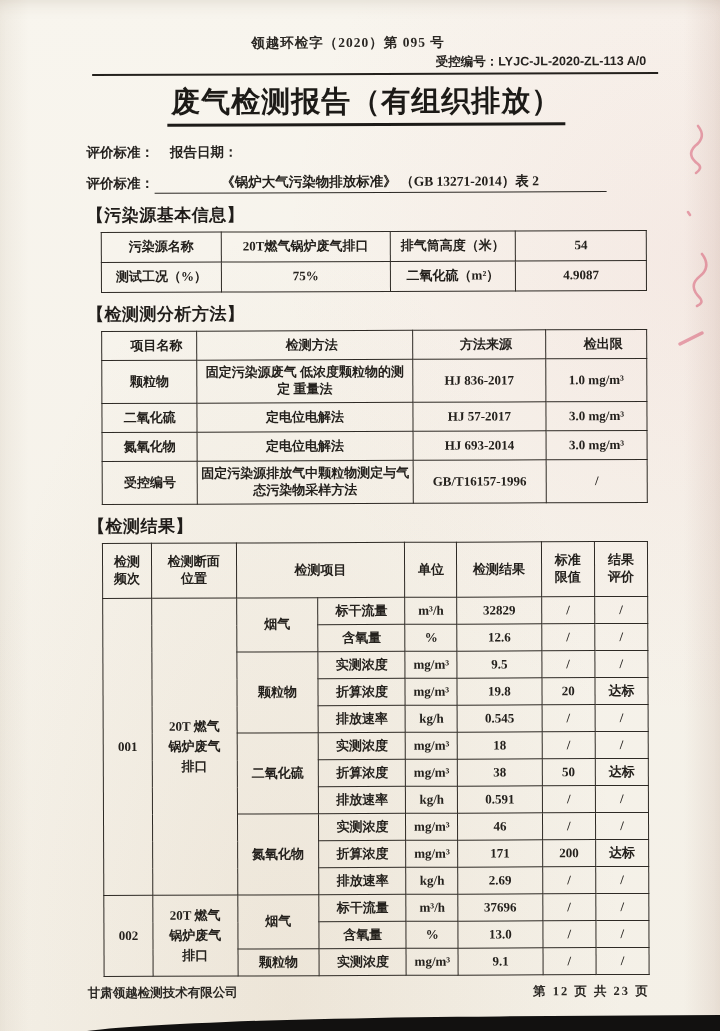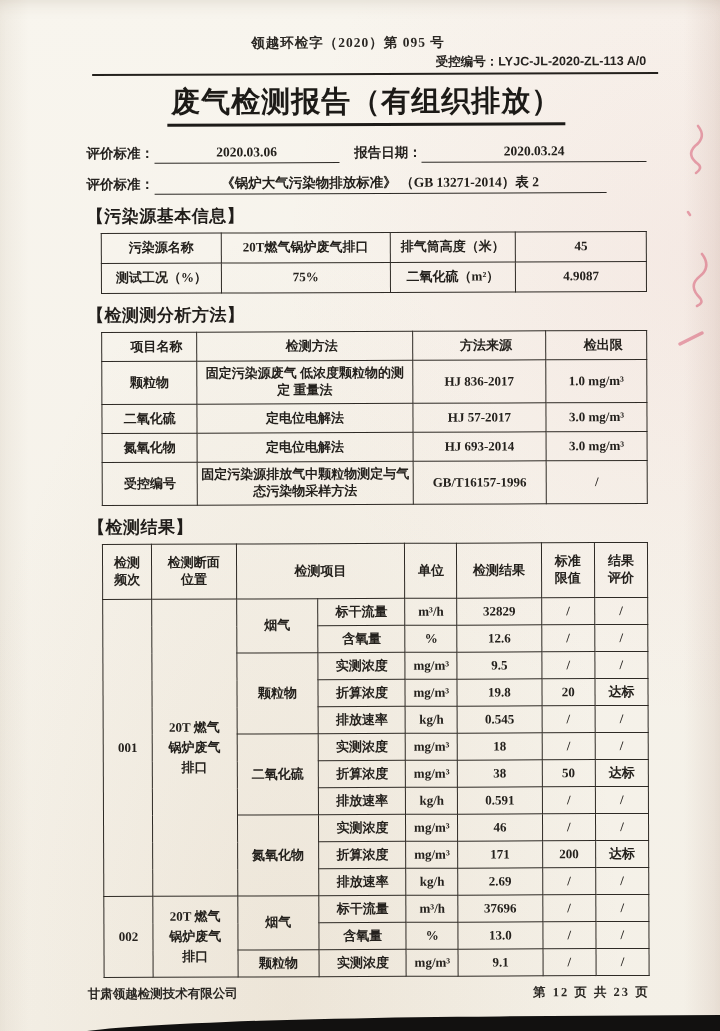--- a/index.html
+++ b/index.html
@@ -100,24 +100,22 @@
   </div>
 
   <div class="hrule"></div>
 
   <div class="title-wrap">
     <span class="title">废气检测报告（有组织排放）</span>
   </div>
 
   <div class="meta-row">
     <span class="meta-label">评价标准：</span>
-    <span class="u u-sampling">2020.03.06</span>
     <span class="gap"></span>
     <span class="meta-label">报告日期：</span>
-    <span class="u u-report">2020.03.24</span>
   </div>
 
   <div class="meta-row second">
     <span class="meta-label">评价标准：</span>
     <span class="u u-standard">《锅炉大气污染物排放标准》 （GB 13271-2014）表 2</span>
   </div>
 
   <div class="section-heading">【污染源基本信息】</div>
 
   <table class="info-table">
@@ -125,21 +123,21 @@
         <col style="width:22%">
         <col style="width:31%">
         <col style="width:23%">
         <col style="width:24%">
       </colgroup>
     <tbody>
         <tr>
       <td>污染源名称</td>
       <td>20T燃气锅炉废气排口</td>
       <td>排气筒高度（米）</td>
-      <td>45</td>
+      <td>54</td>
     </tr>
     <tr>
       <td>测试工况（%）</td>
       <td>75%</td>
       <td>二氧化硫（m²）</td>
       <td>4.9087</td>
     </tr>
   </tbody>
     </table>
 

